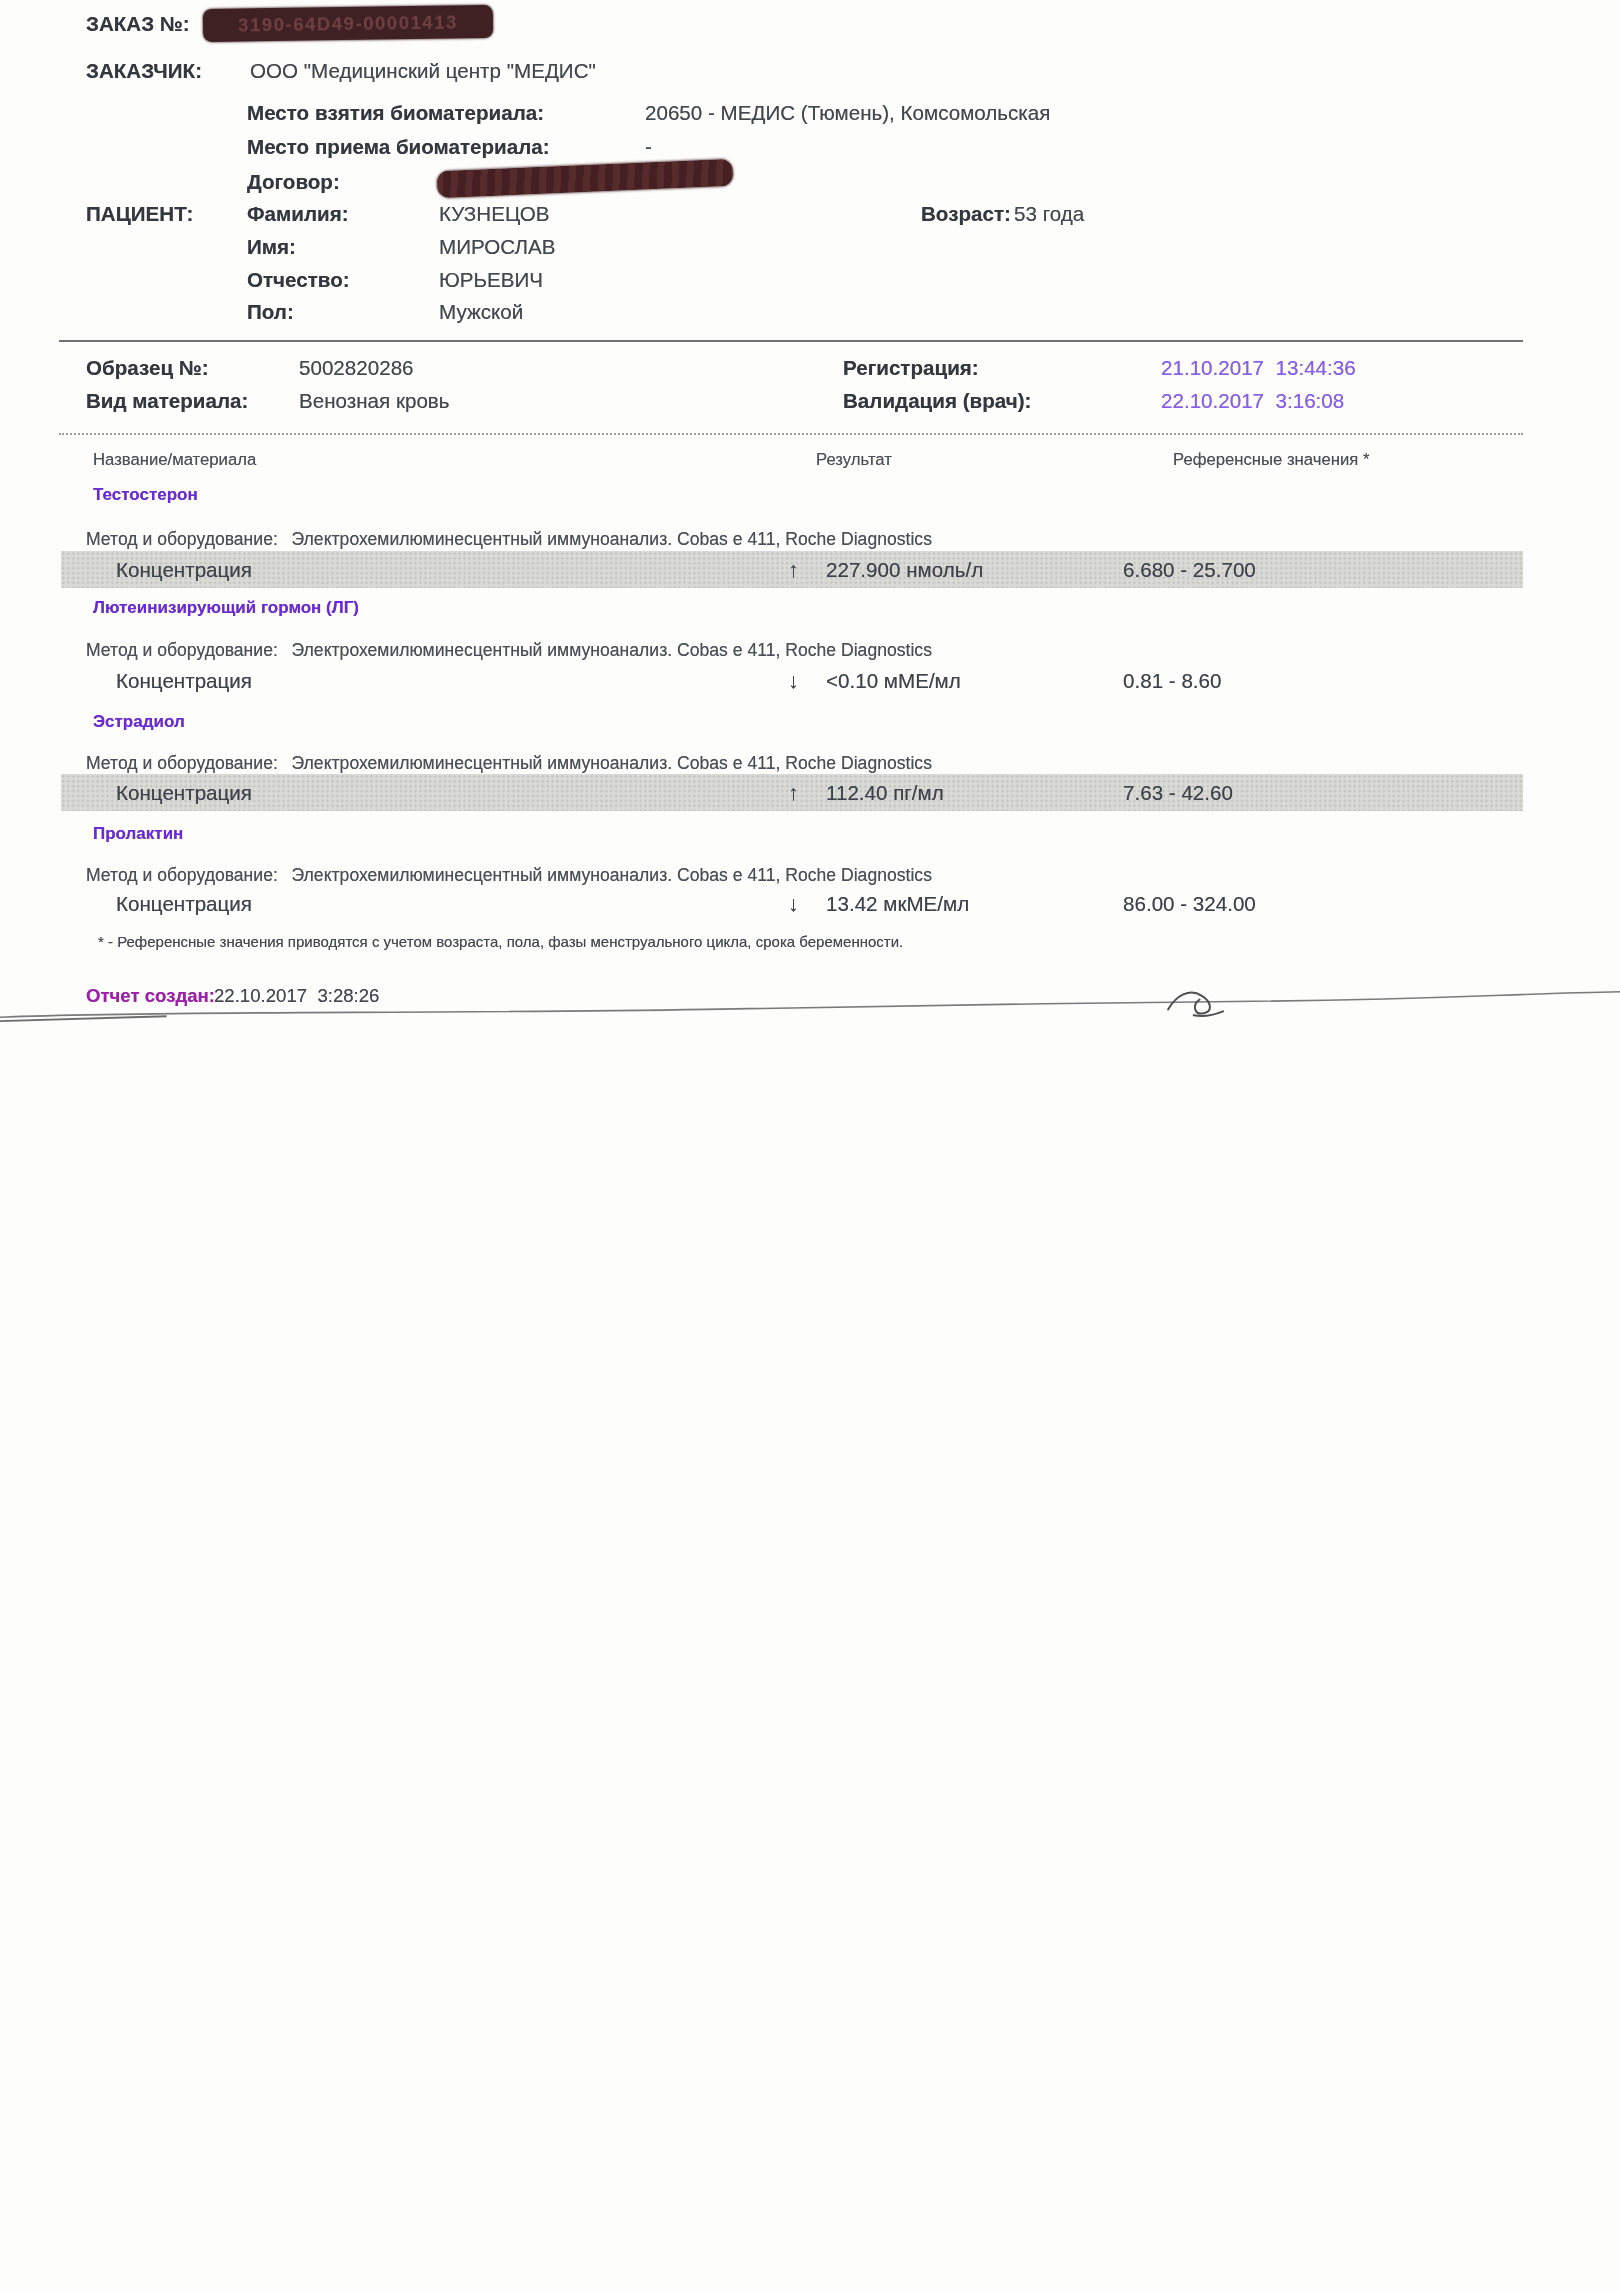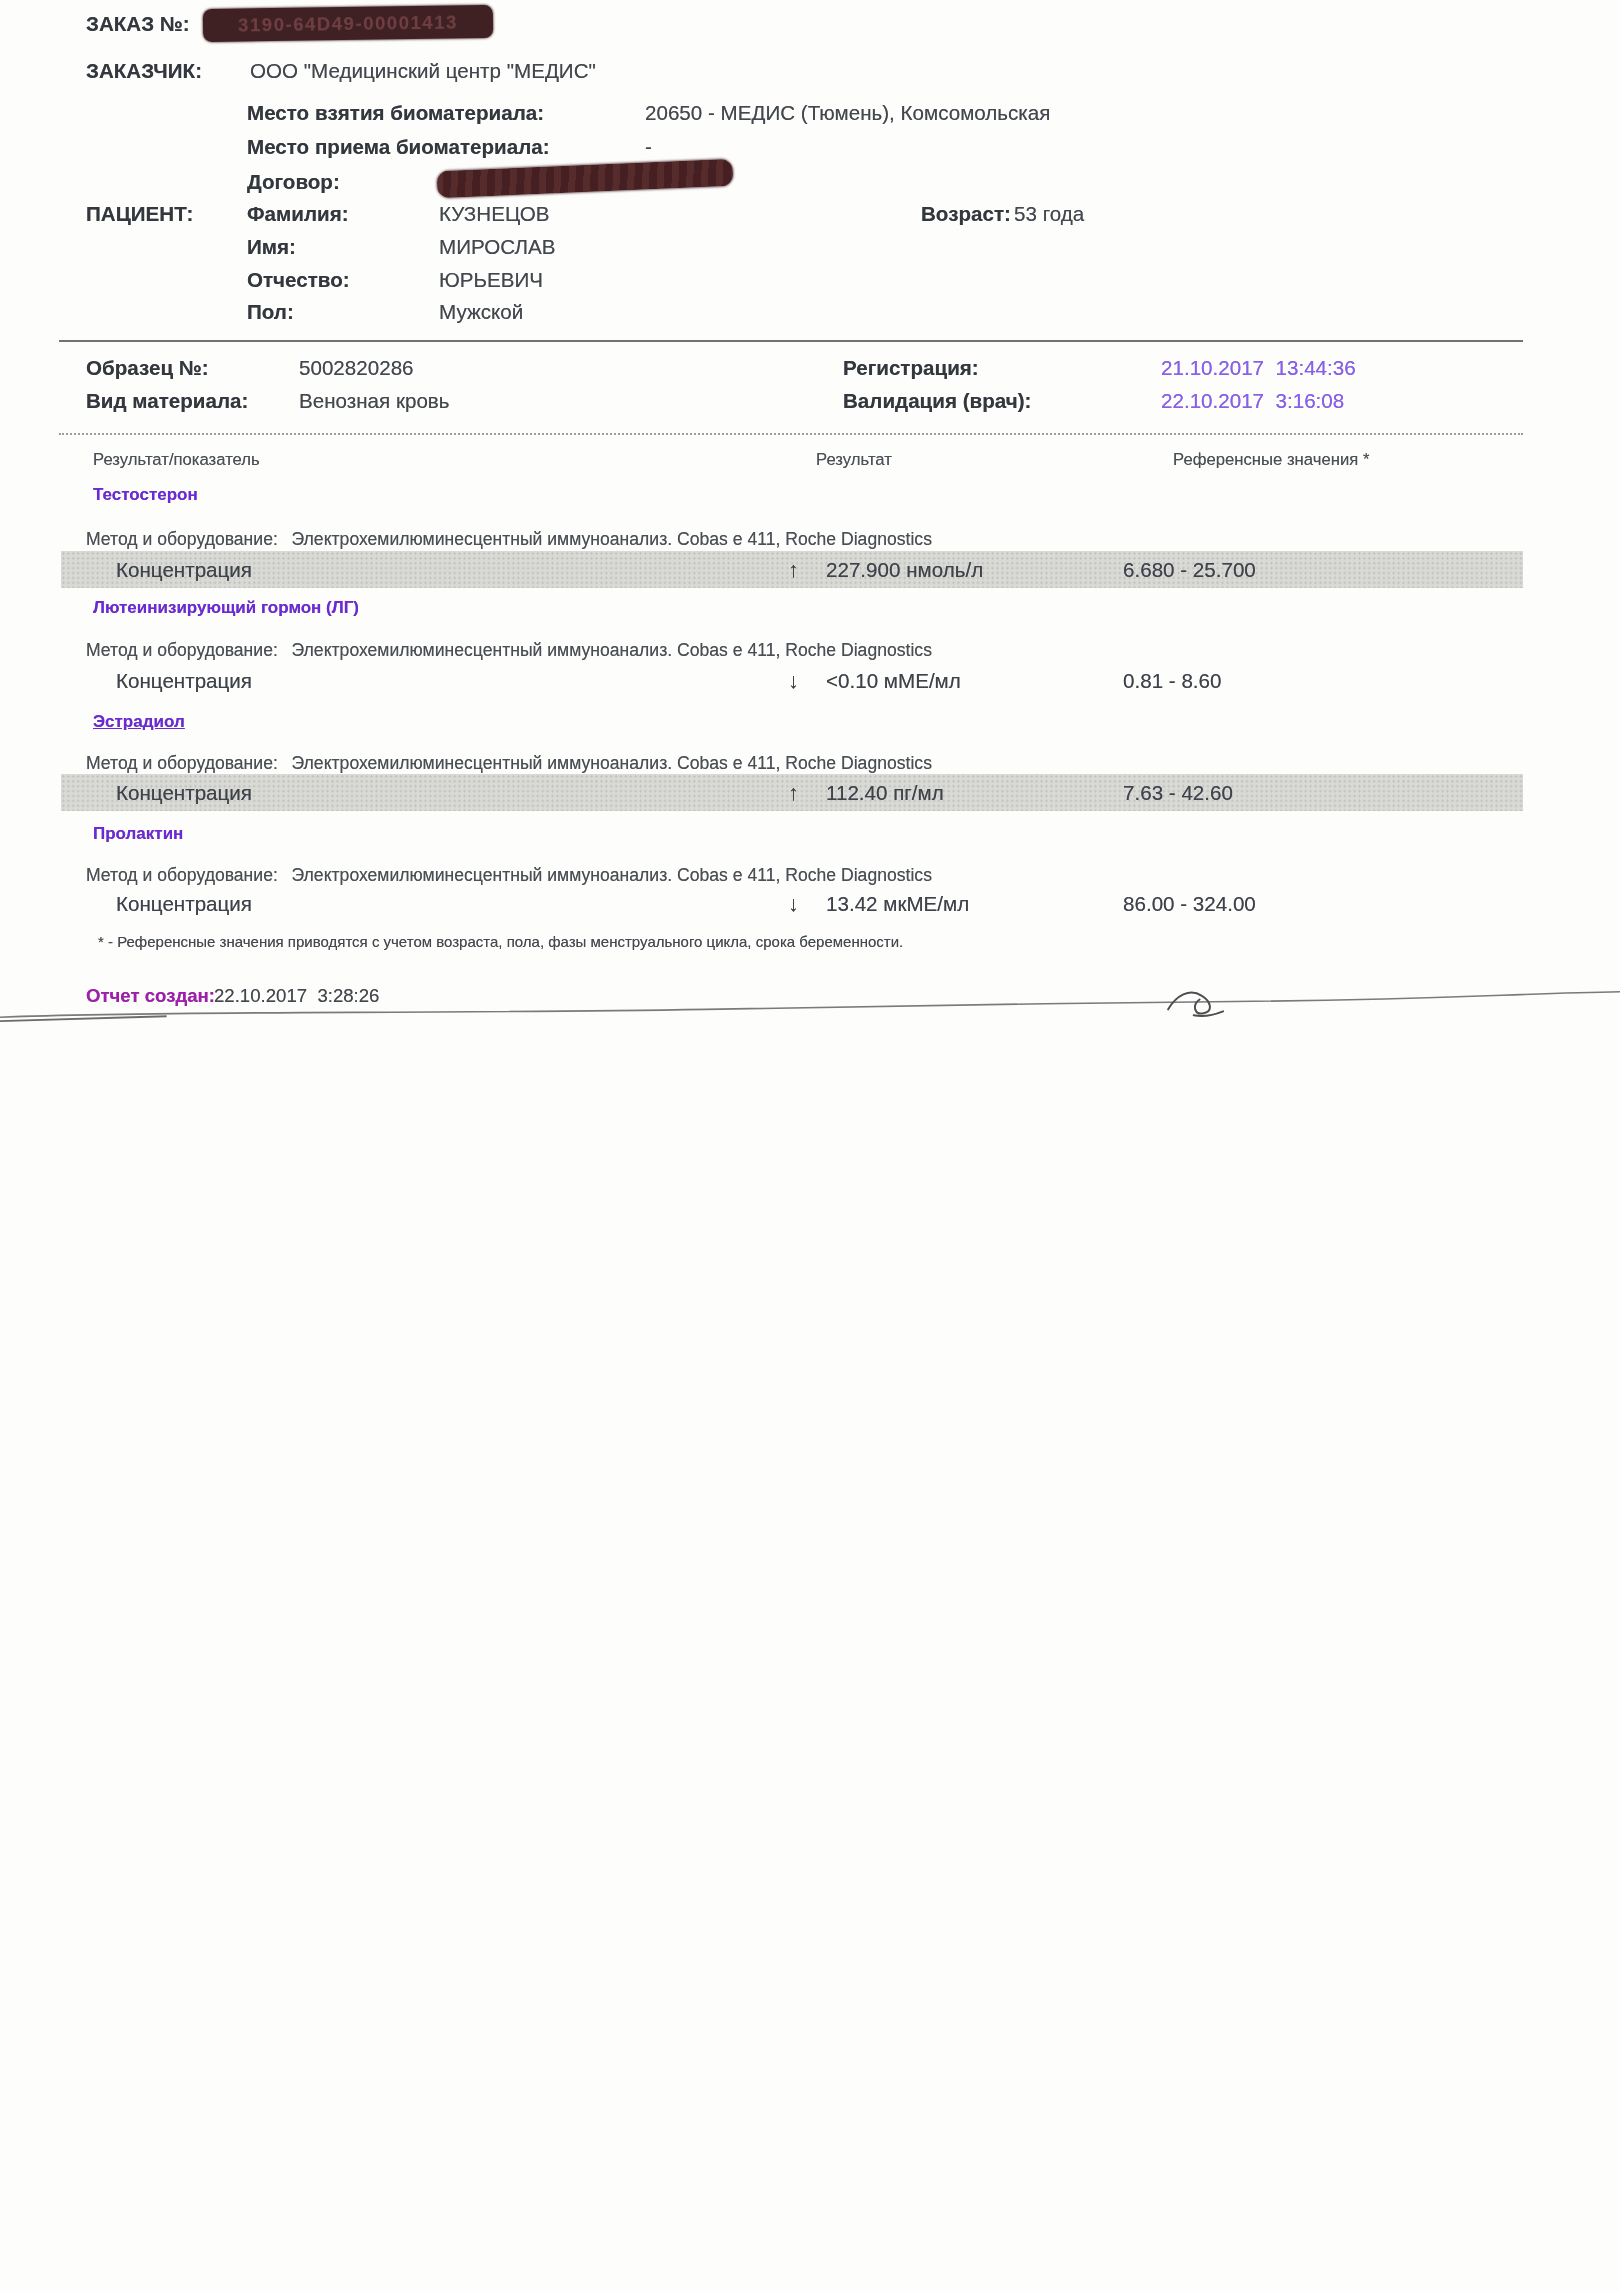--- a/index.html
+++ b/index.html
@@ -100,21 +100,21 @@
   <span class="abs lbl" style="left:843px;top:356px;">Регистрация:</span>
   <span class="abs val" style="left:1161px;top:356px;">21.10.2017  13:44:36</span>
 
   <span class="abs lbl" style="left:86px;top:389px;">Вид материала:</span>
   <span class="abs val-caps" style="left:299px;top:389px;">Венозная кровь</span>
   <span class="abs lbl" style="left:843px;top:389px;">Валидация (врач):</span>
   <span class="abs val" style="left:1161px;top:389px;">22.10.2017  3:16:08</span>
 
   <div class="abs dotted-rule" style="left:59px;top:433px;width:1464px;"></div>
 
-  <span class="abs col-head" style="left:93px;top:450px;">Результат/показатель</span>
+  <span class="abs col-head" style="left:93px;top:450px;">Название/материала</span>
   <span class="abs col-head" style="left:816px;top:450px;">Результат</span>
   <span class="abs col-head" style="left:1173px;top:450px;">Референсные значения *</span>
 
   <span class="abs section-title" style="left:93px;top:485px;">Тестостерон</span>
   <div class="abs method" style="left:86px;top:529px;">
     <span class="mlabel">Метод и оборудование:</span><span>Электрохемилюминесцентный иммуноанализ. Cobas e 411, Roche Diagnostics</span>
   </div>
   <div class="abs result-row highlight" style="left:61px;top:551px;width:1462px;">
     <span class="param">Концентрация</span>
     <span class="flag">↑</span>
@@ -126,21 +126,21 @@
   <div class="abs method" style="left:86px;top:640px;">
     <span class="mlabel">Метод и оборудование:</span><span>Электрохемилюминесцентный иммуноанализ. Cobas e 411, Roche Diagnostics</span>
   </div>
   <div class="abs result-row" style="left:61px;top:662px;width:1462px;">
     <span class="param">Концентрация</span>
     <span class="flag">↓</span>
     <span class="result">&lt;0.10 мМЕ/мл</span>
     <span class="ref">0.81 - 8.60</span>
   </div>
 
-  <span class="abs section-title" style="left:93px;top:712px;text-decoration:underline;">Эстрадиол</span>
+  <span class="abs section-title" style="left:93px;top:712px;">Эстрадиол</span>
   <div class="abs method" style="left:86px;top:753px;">
     <span class="mlabel">Метод и оборудование:</span><span>Электрохемилюминесцентный иммуноанализ. Cobas e 411, Roche Diagnostics</span>
   </div>
   <div class="abs result-row highlight" style="left:61px;top:774px;width:1462px;">
     <span class="param">Концентрация</span>
     <span class="flag">↑</span>
     <span class="result">112.40 пг/мл</span>
     <span class="ref">7.63 - 42.60</span>
   </div>
 

